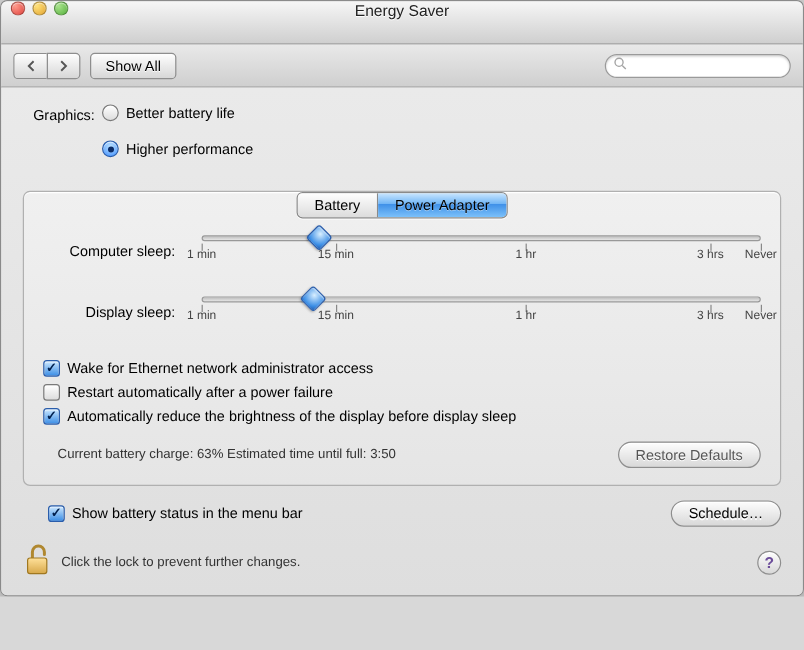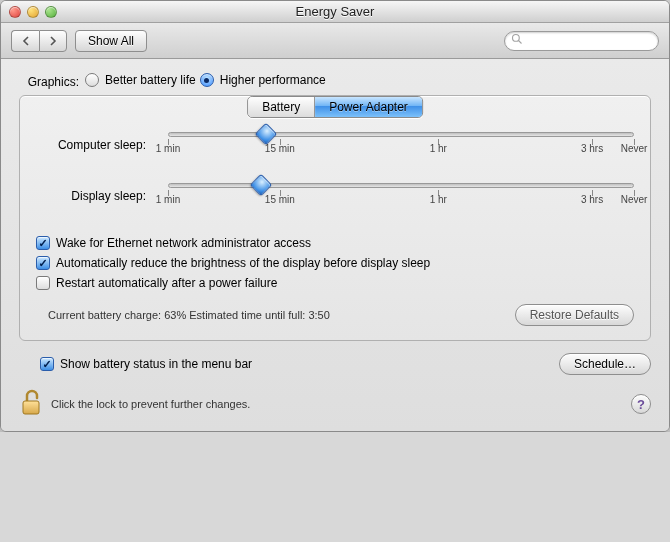--- a/index.html
+++ b/index.html
@@ -13,26 +13,25 @@
   }
   .window {
     width: 670px;
     background: linear-gradient(#ededed, #d9d9d9);
     border: 1px solid #8a8a8a;
     border-radius: 6px;
     overflow: hidden;
     box-shadow: 0 4px 18px rgba(0,0,0,0.35);
   }
   .titlebar {
-    height: 22px;
+    height: 36px;
     background: linear-gradient(#f6f6f6, #cfcfcf);
     border-bottom: 1px solid #a0a0a0;
     position: relative;
     display: flex;
-    align-items: center;
   }
   .traffic { display: flex; gap: 6px; padding-left: 8px; }
   .dot { width: 12px; height: 12px; border-radius: 50%; border: 1px solid rgba(0,0,0,0.25); box-shadow: inset 0 1px 1px rgba(255,255,255,0.6);}
   .dot.red{ background: radial-gradient(circle at 30% 30%, #ff9a8c, #e0443e);} 
   .dot.yellow{ background: radial-gradient(circle at 30% 30%, #ffe27a, #e3a432);} 
   .dot.green{ background: radial-gradient(circle at 30% 30%, #a9e48d, #56b13c);} 
   .title { position:absolute; left:0; right:0; text-align:center; font-size:13px; color:#222; text-shadow:0 1px 0 #fff; }
   .toolbar {
     height: 36px;
     background: linear-gradient(#e9e9e9, #cfcfcf);
@@ -66,23 +65,23 @@
     border: 1px solid #9a9a9a;
     border-radius: 10px;
     display:flex; align-items:center; padding:0 6px;
     box-shadow: inset 0 1px 2px rgba(0,0,0,0.2);
   }
   .searchwrap svg { width:12px; height:12px; opacity:0.6; margin-right:4px;}
   .searchwrap input { border:none; outline:none; flex:1; font-size:11px; background:transparent;}
 
   .content { padding: 14px 18px 12px 18px; background: linear-gradient(#eaeaea,#dedede); }
 
-  .graphics-row { display:flex; align-items:flex-start; gap:6px; margin-bottom:6px;}
+  .graphics-row { display:flex; align-items:flex-start; gap:6px; margin-bottom:28px;}
   .graphics-row .lbl { width:60px; text-align:right; padding-top:2px;}
-  .radio-col { display:flex; flex-direction:row; gap:4px;}
+  .radio-col { display:flex; flex-direction:column; gap:16px;}
   .radiorow { display:flex; align-items:center; gap:6px;}
   .aquaradio {
     width:14px; height:14px; border-radius:50%;
     border:1px solid #7a7a7a; background: linear-gradient(#fff,#ddd);
     display:flex; align-items:center; justify-content:center;
     box-shadow: inset 0 1px 1px rgba(255,255,255,0.7);
   }
   .aquaradio.selected {
     background: radial-gradient(circle at 50% 35%, #bfe4ff, #3a8cff);
     border-color:#2a5dab;
@@ -288,26 +287,26 @@
         </div>
       </div>
 
       <div style="height:22px;"></div>
 
       <div class="checkrow">
         <div class="aquacheck checked"></div>
         <span>Wake for Ethernet network administrator access</span>
       </div>
       <div class="checkrow">
+        <div class="aquacheck"></div>
+        <span>Restart automatically after a power failure</span>
+      </div>
+      <div class="checkrow">
         <div class="aquacheck checked"></div>
         <span>Automatically reduce the brightness of the display before display sleep</span>
-      </div>
-      <div class="checkrow">
-        <div class="aquacheck"></div>
-        <span>Restart automatically after a power failure</span>
       </div>
 
       <div class="statusrow">
         <div class="stxt">Current battery charge: 63%  Estimated time until full: 3:50</div>
         <div class="pushbtn">Restore Defaults</div>
       </div>
     </div>
 
     <div class="below">
       <div class="checkrow" style="margin-top:0;padding-left:21px;">

